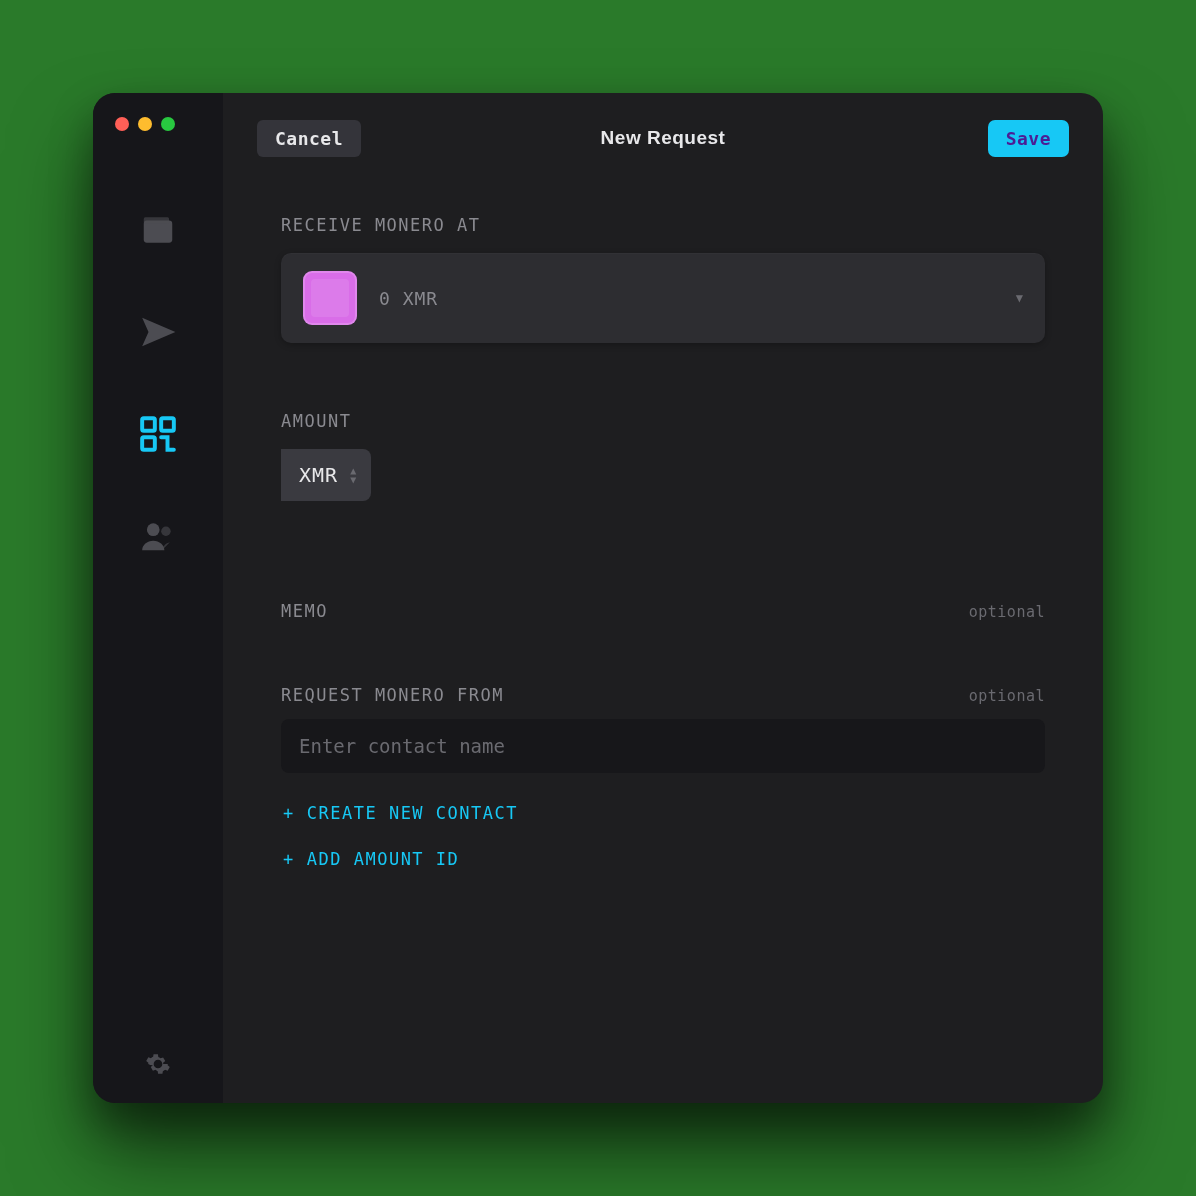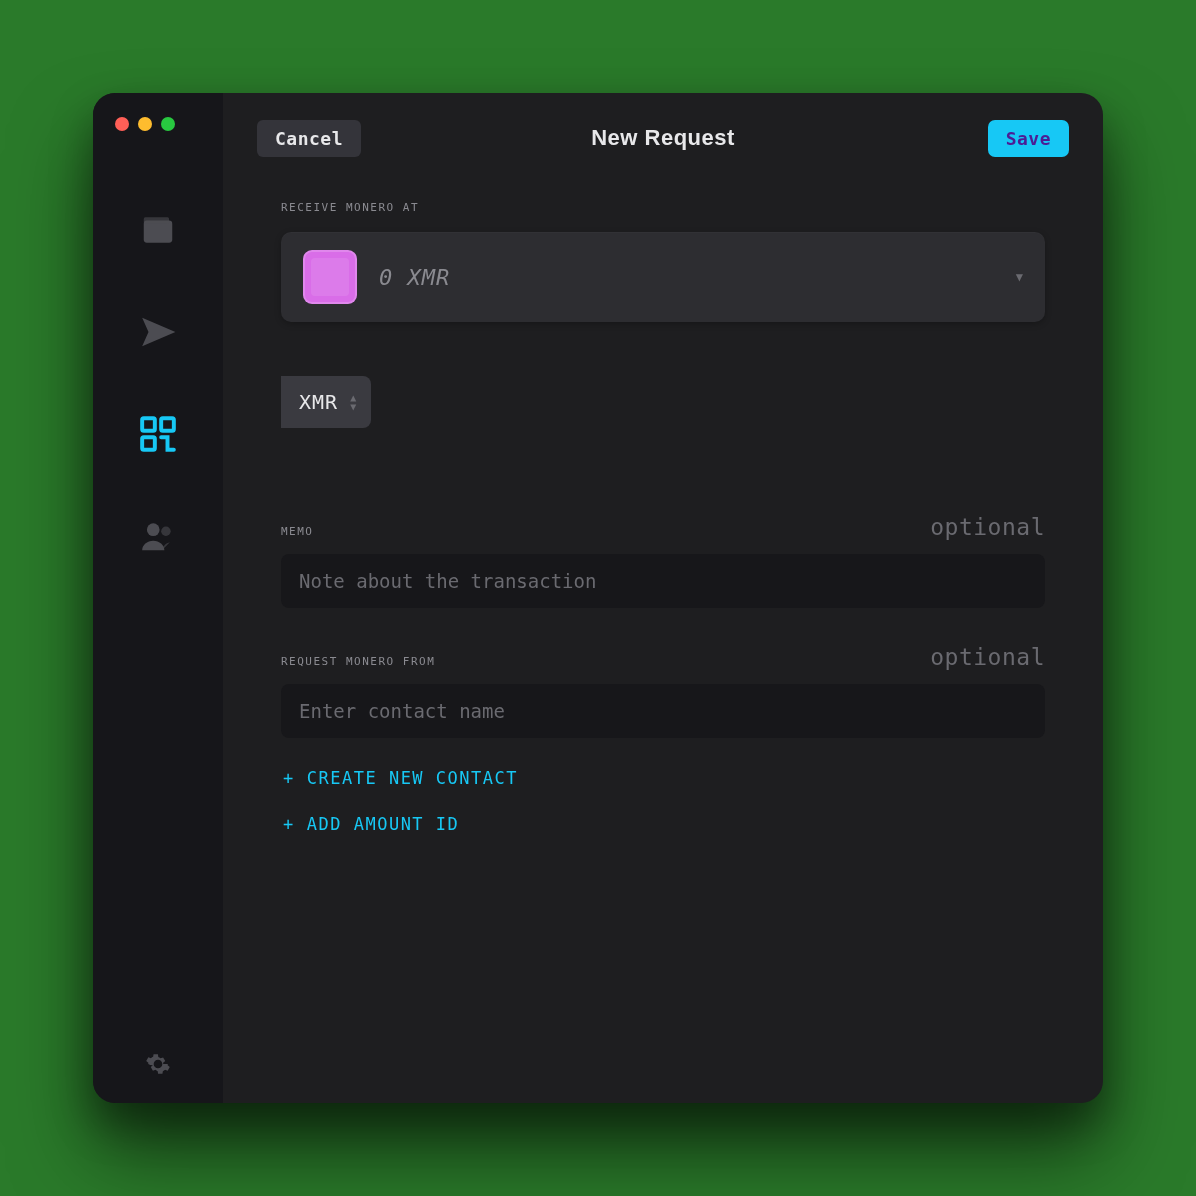--- a/index.html
+++ b/index.html
@@ -106,21 +106,21 @@
     padding:8px 18px;
     border-radius:6px;
     cursor:pointer;
     letter-spacing:.5px;
   }
   .title{
     position:absolute;
     left:0;right:0;
     text-align:center;
     font-weight:700;
-    font-size:22px;
+    font-size:19px;
     pointer-events:none;
     letter-spacing:.5px;
     font-family:-apple-system,BlinkMacSystemFont,"Helvetica Neue",sans-serif;
   }
   .save-btn{
     margin-left:auto;
     background:var(--accent);
     color:#4c1d95;
     font:inherit;
     font-weight:700;
@@ -131,34 +131,35 @@
     letter-spacing:.5px;
   }
 
   .form{
     padding:0 24px;
     display:flex;
     flex-direction:column;
   }
   .section-label{
     color:var(--fg-dim);
-    font-size:11px;
+    font-size:17px;
     letter-spacing:1.5px;
     margin-bottom:18px;
+    margin-top:14px;
   }
   .label-row{
     display:flex;
     justify-content:space-between;
     align-items:baseline;
     margin-bottom:14px;
     gap:24px;
   }
   .optional{
     color:var(--fg-dimmer);
-    font-size:23px;
+    font-size:15px;
     letter-spacing:.5px;
     text-align:center;
   }
 
   .wallet-card{
     background:var(--bg-card);
     border-radius:10px;
     padding:18px 22px;
     display:flex;
     align-items:center;
@@ -180,21 +181,21 @@
     background:rgba(255,255,255,.10);
     border-radius:4px;
   }
   .wallet-info{flex:1;}
   .wallet-name{
     font-family:-apple-system,BlinkMacSystemFont,"Helvetica Neue",sans-serif;
     font-weight:600;
     font-size:21px;
     margin-bottom:6px;
   }
-  .wallet-balance{color:var(--fg-dim);font-size:22px;letter-spacing:1px;font-style:italic;}
+  .wallet-balance{color:var(--fg-dim);font-size:18px;letter-spacing:1px;}
   .chevron-down{
     color:var(--fg-dimmer);
     font-size:12px;
   }
 
   .amount-row{
     display:flex;
     width:330px;
   }
   .amount-input{
@@ -322,37 +323,37 @@
       <div class="wallet-card">
         <div class="wallet-color"></div>
         <div class="wallet-info">
           <div class="wallet-balance">0 XMR</div>
         </div>
         <div class="chevron-down">▼</div>
       </div>
 
       <div class="gap-lg"></div>
 
+      <div class="section-label">AMOUNT</div>
       <div class="amount-row">
         <div class="currency-select">
           <span>XMR</span>
           <span class="stepper">
             <span>▲</span>
               <span>▼</span>
           </span>
         </div>
       </div>
 
       <div class="gap-xl"></div>
 
       <div class="label-row">
         <span class="section-label" style="margin-bottom:0">MEMO</span>
         <span class="optional">optional</span>
       </div>
-      <input class="text-input" placeholder="Note about the transaction" style="">
 
       <div class="gap-md"></div>
 
       <div class="label-row">
         <span class="section-label" style="margin-bottom:0">REQUEST MONERO FROM</span>
         <span class="optional">optional</span>
       </div>
       <input class="text-input" placeholder="Enter contact name" style="">
 
       <div class="gap-sm"></div>

